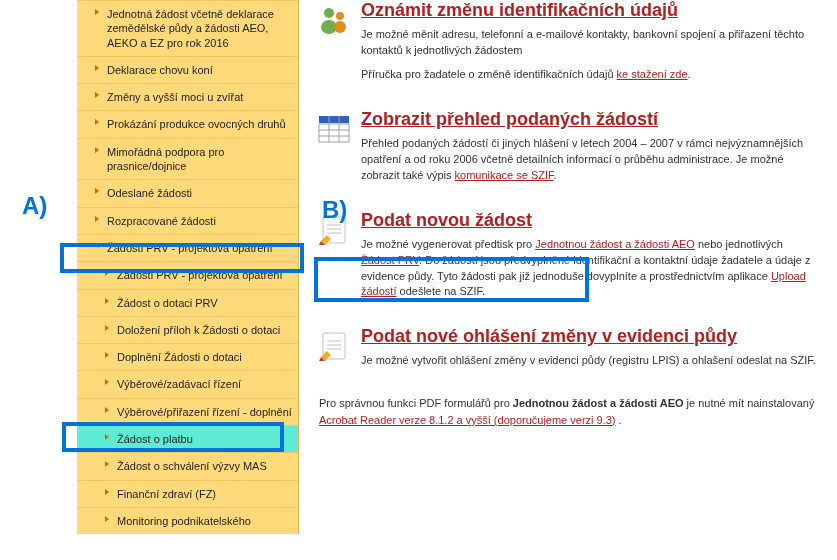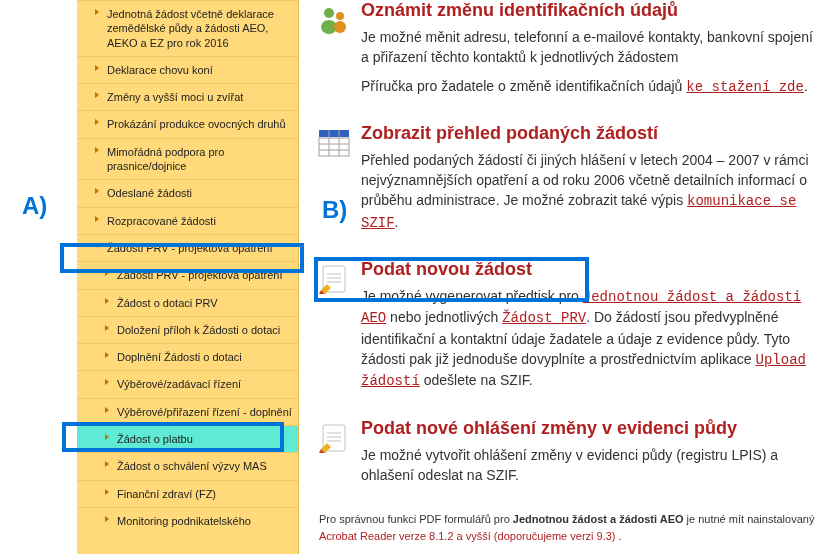--- a/index.html
+++ b/index.html
@@ -55,43 +55,43 @@
   .main {
     flex: 1;
     padding: 0 18px 10px 18px;
   }
   .block { display: flex; margin-bottom: 18px; }
   .icon-cell { width: 44px; flex-shrink: 0; padding-top: 3px; }
   .block-body { flex: 1; }
   .block-title {
     font-size: 18px;
     color: #b02020;
+    text-decoration: underline;
     font-weight: bold;
     margin-bottom: 6px;
     display: inline-block;
   }
   .block-body p {
-    font-size: 14px;
+    font-size: 11px;
     color: #333;
     line-height: 1.45;
     margin-bottom: 8px;
   }
   .block-body a.inline {
     color: #b02020;
     text-decoration: underline;
-    font-family: Liberation Mono, monospace;
   }
   .footnote {
     font-size: 11px;
     color: #333;
     line-height: 1.5;
     margin-top: 10px;
     padding-left: 2px;
   }
-  .footnote a { color: #b02020; }
+  .footnote a { color: #b02020; text-decoration: underline; }
   
   .ic-people, .ic-table, .ic-edit, .ic-edit2 {
     width: 34px; height: 34px; display: block;
   }
   
   .anno-label {
     position: absolute;
     font-family: "Comic Sans MS", cursive, sans-serif;
     font-size: 24px;
     font-weight: bold;

